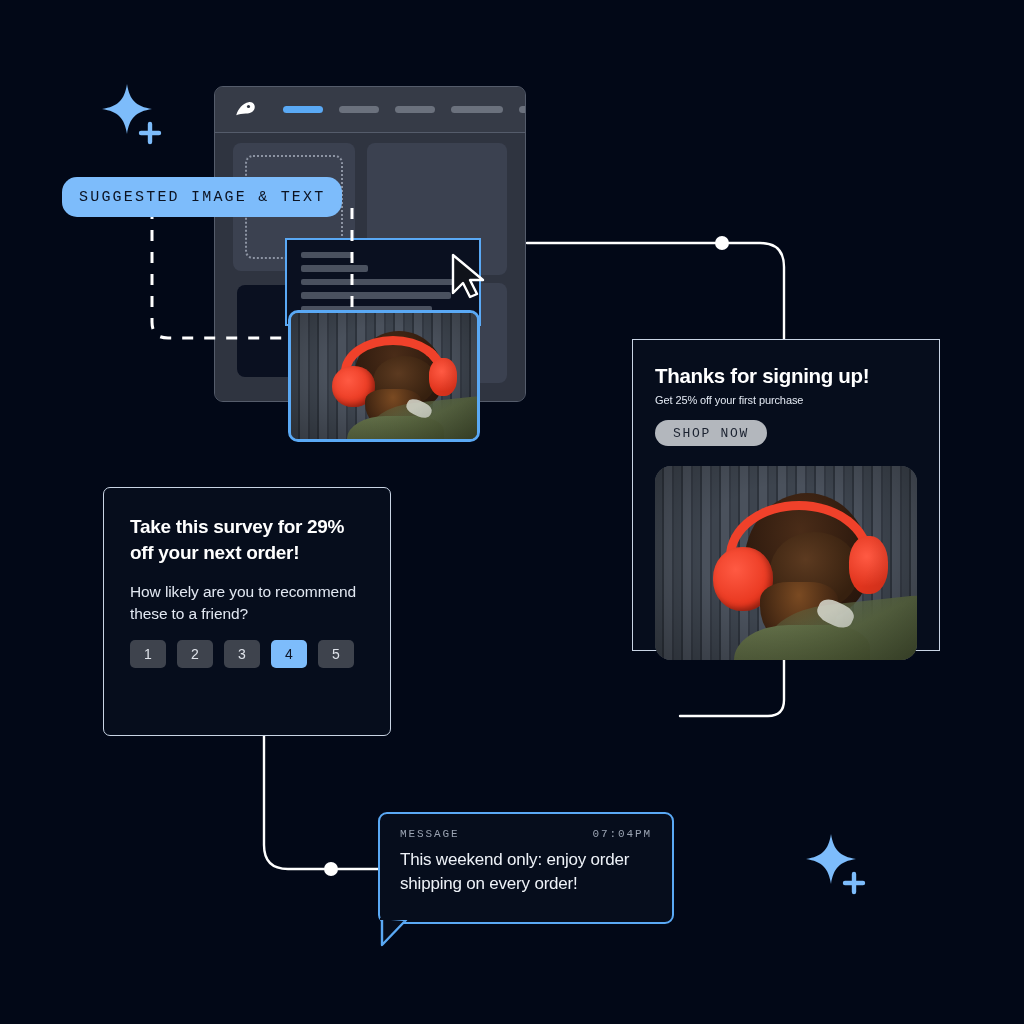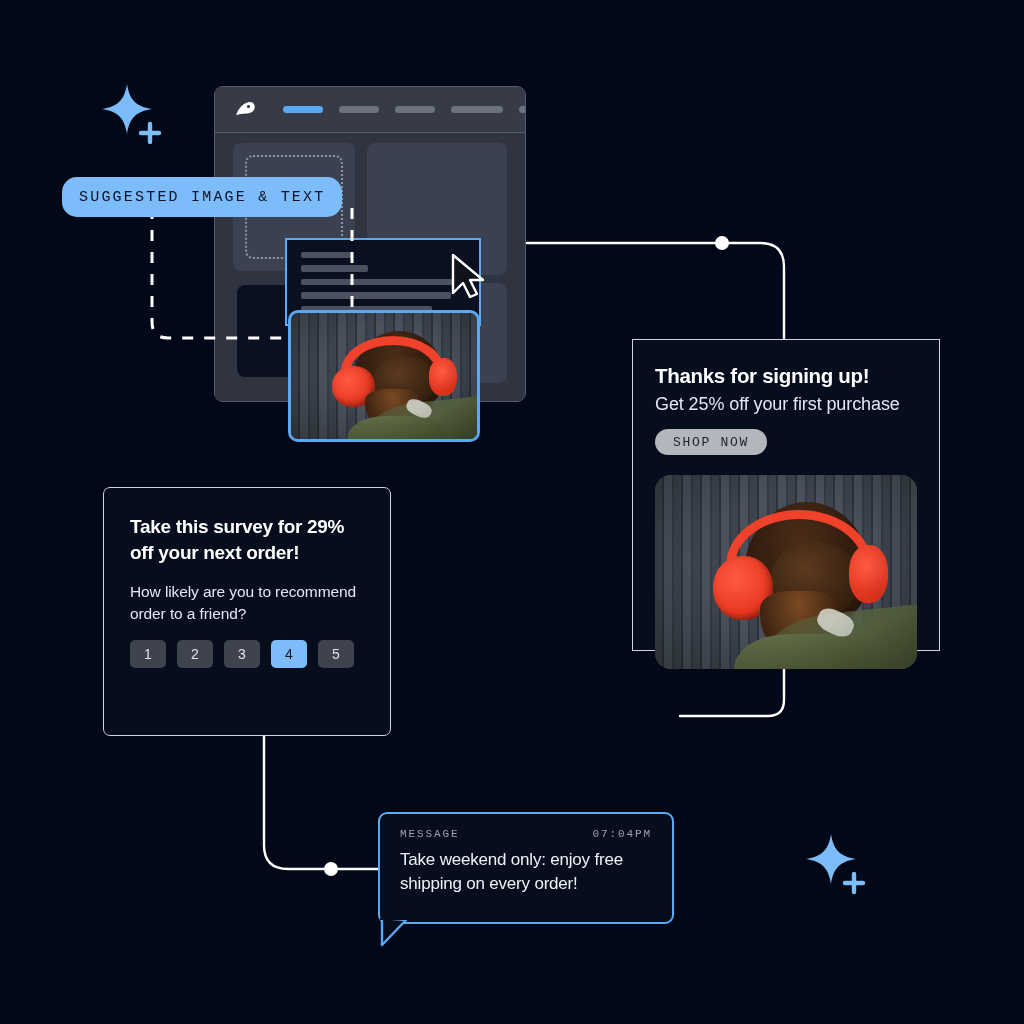--- a/index.html
+++ b/index.html
@@ -135,21 +135,21 @@
   
   .card-signup {
     position:absolute; left:632px; top:339px; width:308px; height:312px;
     background:#060d1c; border:1px solid #c9d4e4; z-index:5;
     padding:24px 22px;
   }
   .signup-title {
     color:#fff; font-size:20.5px; font-weight:700; letter-spacing:-.3px;
   }
   .signup-sub {
-    color:#e2e8f2; font-size:18px; margin-top:6px; letter-spacing:-.1px;
+    color:#e2e8f2; font-size:11px; margin-top:6px; letter-spacing:-.1px;
   }
   .shop-btn {
     display:inline-flex; align-items:center; justify-content:center;
     margin-top:14px; height:26px; padding:0 18px;
     background:#b3b7bd; border-radius:13px;
     font-family:"Liberation Mono", monospace;
     font-size:13px; letter-spacing:1.7px; color:#1b2230;
   }
   .signup-photo {
     margin-top:20px; width:100%; height:194px;
@@ -284,36 +284,36 @@
         <div class="jacket"></div>
         <div class="jacket2"></div>
         <div class="collar"></div>
         <div class="vig"></div>
       </div>
     </div>
   </div>
 
   <div class="card-survey">
     <div class="survey-title">Take this survey for 29% off your next order!</div>
-    <div class="survey-q">How likely are you to recommend order to a friend?</div>
+    <div class="survey-q">How likely are you to recommend these to a friend?</div>
     <div class="ratings">
       <div class="rating">1</div>
       <div class="rating">2</div>
       <div class="rating">3</div>
       <div class="rating sel">4</div>
       <div class="rating">5</div>
     </div>
   </div>
 
   <div class="msg">
     <div class="msg-head">
       <span>MESSAGE</span>
       <span>07:04PM</span>
     </div>
-    <div class="msg-body">Take weekend only: enjoy free shipping on every order!</div>
+    <div class="msg-body">This weekend only: enjoy order shipping on every order!</div>
     <svg class="msg-tail" width="34" height="30" viewBox="0 0 34 30">
       <path d="M2 0 L2 27 L26 2 Z" fill="#060d1c" stroke="#5aa9f5" stroke-width="2.4" stroke-linejoin="round"></path>
       <rect x="0" y="-4" width="30" height="6" fill="#060d1c"></rect>
     </svg>
   </div>
 
   <svg class="sparkle" style="left:96px; top:80px;" width="76" height="70" viewBox="0 0 76 70">
     <path d="M31 4 C33.5 20 40 26.5 56 29 C40 31.5 33.5 38 31 54 C28.5 38 22 31.5 6 29 C22 26.5 28.5 20 31 4 Z" fill="#7dbcfb"></path>
     <path d="M54 44 V62 M45 53 H63" stroke="#7dbcfb" stroke-width="4.4" stroke-linecap="round"></path>
   </svg>

